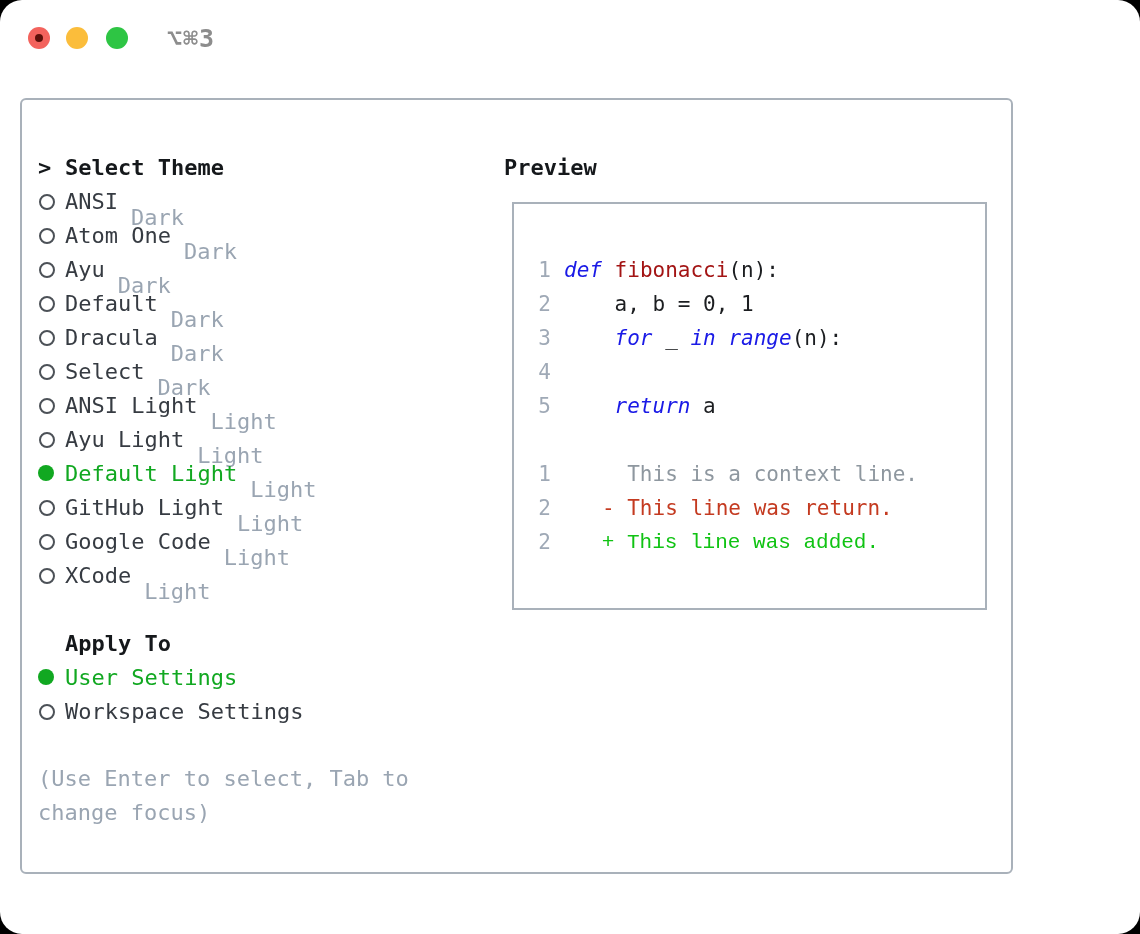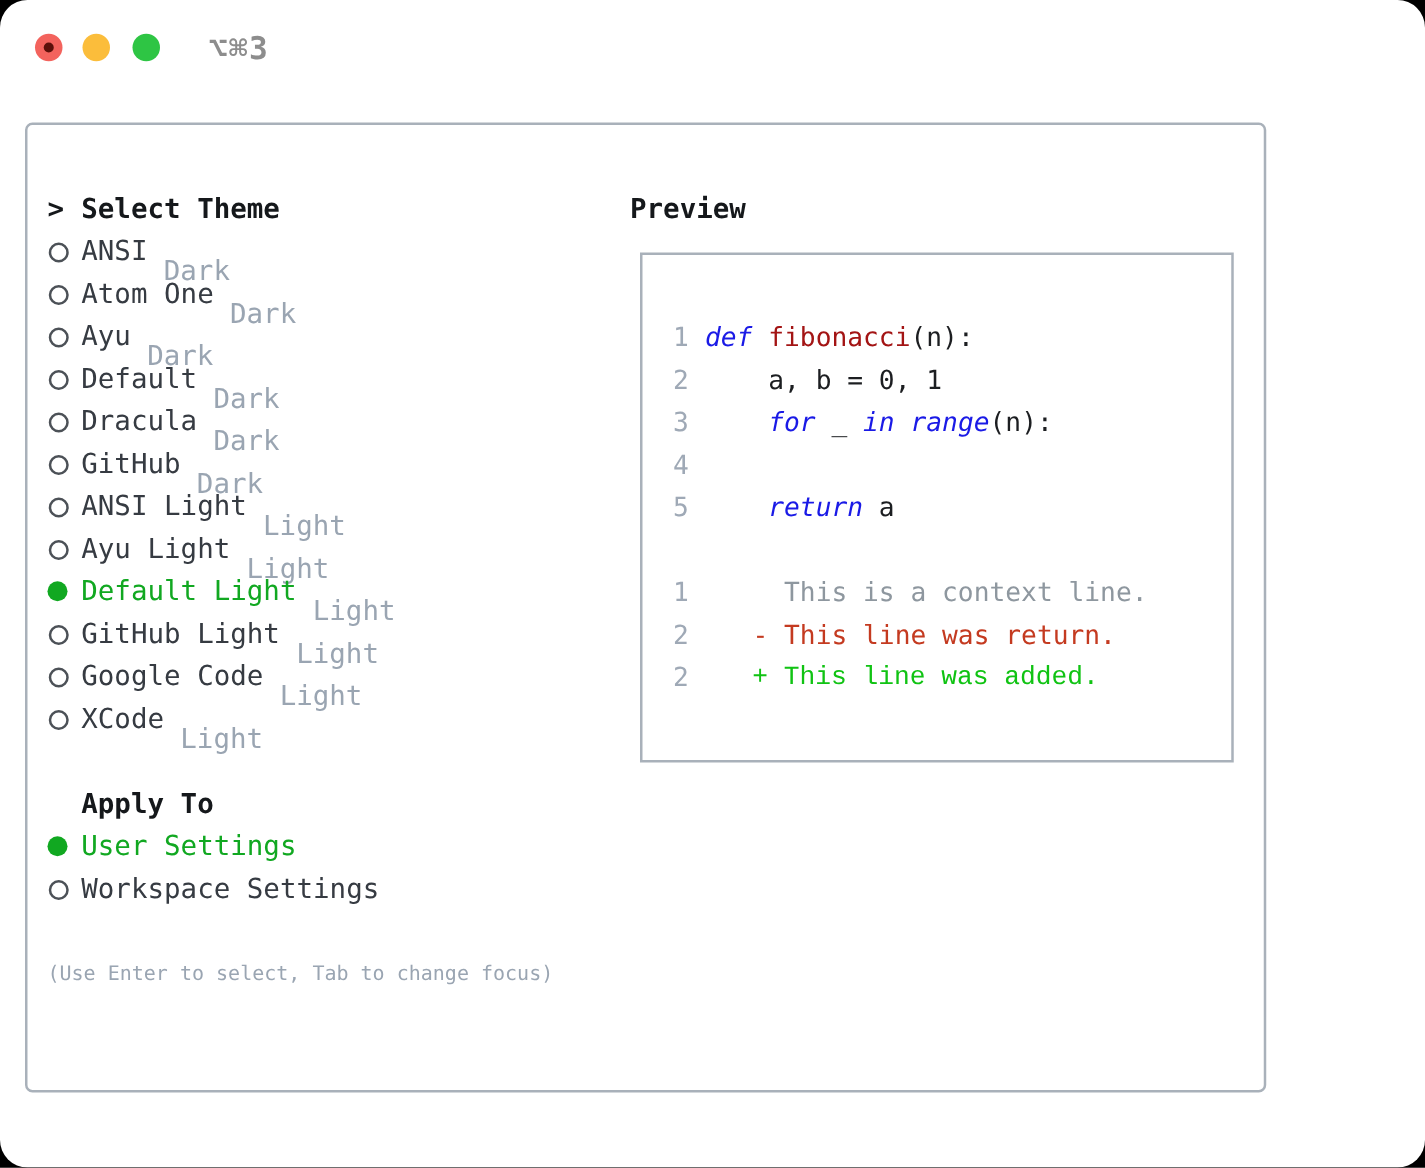--- a/index.html
+++ b/index.html
@@ -32,21 +32,21 @@
     content:"";position:absolute;top:0;left:0;width:16px;height:16px;
     border:none;border-radius:50%;background:var(--sel-green);
   }
   .caret{flex:0 0 16px;margin-right:11px;font-weight:bold;color:var(--heading);text-align:left;}
   .heading-text{font-weight:bold;color:var(--heading);}
   .item-name{color:var(--item-text);}
   .item-name.selected{color:var(--sel-green);}
   .item-tag{color:var(--muted);margin-left:13px;margin-top:32px;}
   .apply-block{margin-top:34px;}
   .hint{
-    margin-top:34px;width:420px;font-size:16px;line-height:34px;color:var(--muted);
+    margin-top:34px;width:420px;font-size:22px;line-height:34px;color:var(--muted);
   }
   
   .preview-title{position:absolute;left:482px;top:50px;height:34px;display:flex;align-items:center;
     font-size:22px;font-weight:bold;color:var(--heading);}
   .preview-box{
     position:absolute;left:490px;top:102px;width:475px;height:408px;
     border:2px solid var(--panel-border);background:#fff;box-sizing:border-box;
     padding:49px 0 0 24px;overflow:hidden;
   }
   .code-row{display:flex;height:34px;align-items:center;font-size:21px;white-space:pre;}
@@ -79,21 +79,21 @@
         <span class="caret">&gt;</span>
         <span class="heading-text">Select Theme</span>
       </div>
 
       <div id="theme-items">
           <div class="row"><span class="bullet circle"></span><span class="item-name">ANSI</span><span class="item-tag">Dark</span></div>
           <div class="row"><span class="bullet circle"></span><span class="item-name">Atom One</span><span class="item-tag">Dark</span></div>
           <div class="row"><span class="bullet circle"></span><span class="item-name">Ayu</span><span class="item-tag">Dark</span></div>
           <div class="row"><span class="bullet circle"></span><span class="item-name">Default</span><span class="item-tag">Dark</span></div>
           <div class="row"><span class="bullet circle"></span><span class="item-name">Dracula</span><span class="item-tag">Dark</span></div>
-          <div class="row"><span class="bullet circle"></span><span class="item-name">GitHub</span><span class="item-tag">Dark</span></div>
+          <div class="row"><span class="bullet circle"></span><span class="item-name">Select</span><span class="item-tag">Dark</span></div>
           <div class="row"><span class="bullet circle"></span><span class="item-name">ANSI Light</span><span class="item-tag">Light</span></div>
           <div class="row"><span class="bullet circle"></span><span class="item-name">Ayu Light</span><span class="item-tag">Light</span></div>
           <div class="row"><span class="bullet selected"></span><span class="item-name selected">Default Light</span><span class="item-tag">Light</span></div>
           <div class="row"><span class="bullet circle"></span><span class="item-name">GitHub Light</span><span class="item-tag">Light</span></div>
           <div class="row"><span class="bullet circle"></span><span class="item-name">Google Code</span><span class="item-tag">Light</span></div>
           <div class="row"><span class="bullet circle"></span><span class="item-name">XCode</span><span class="item-tag">Light</span></div>
         </div>
 
       <div class="apply-block">
         <div class="row">

